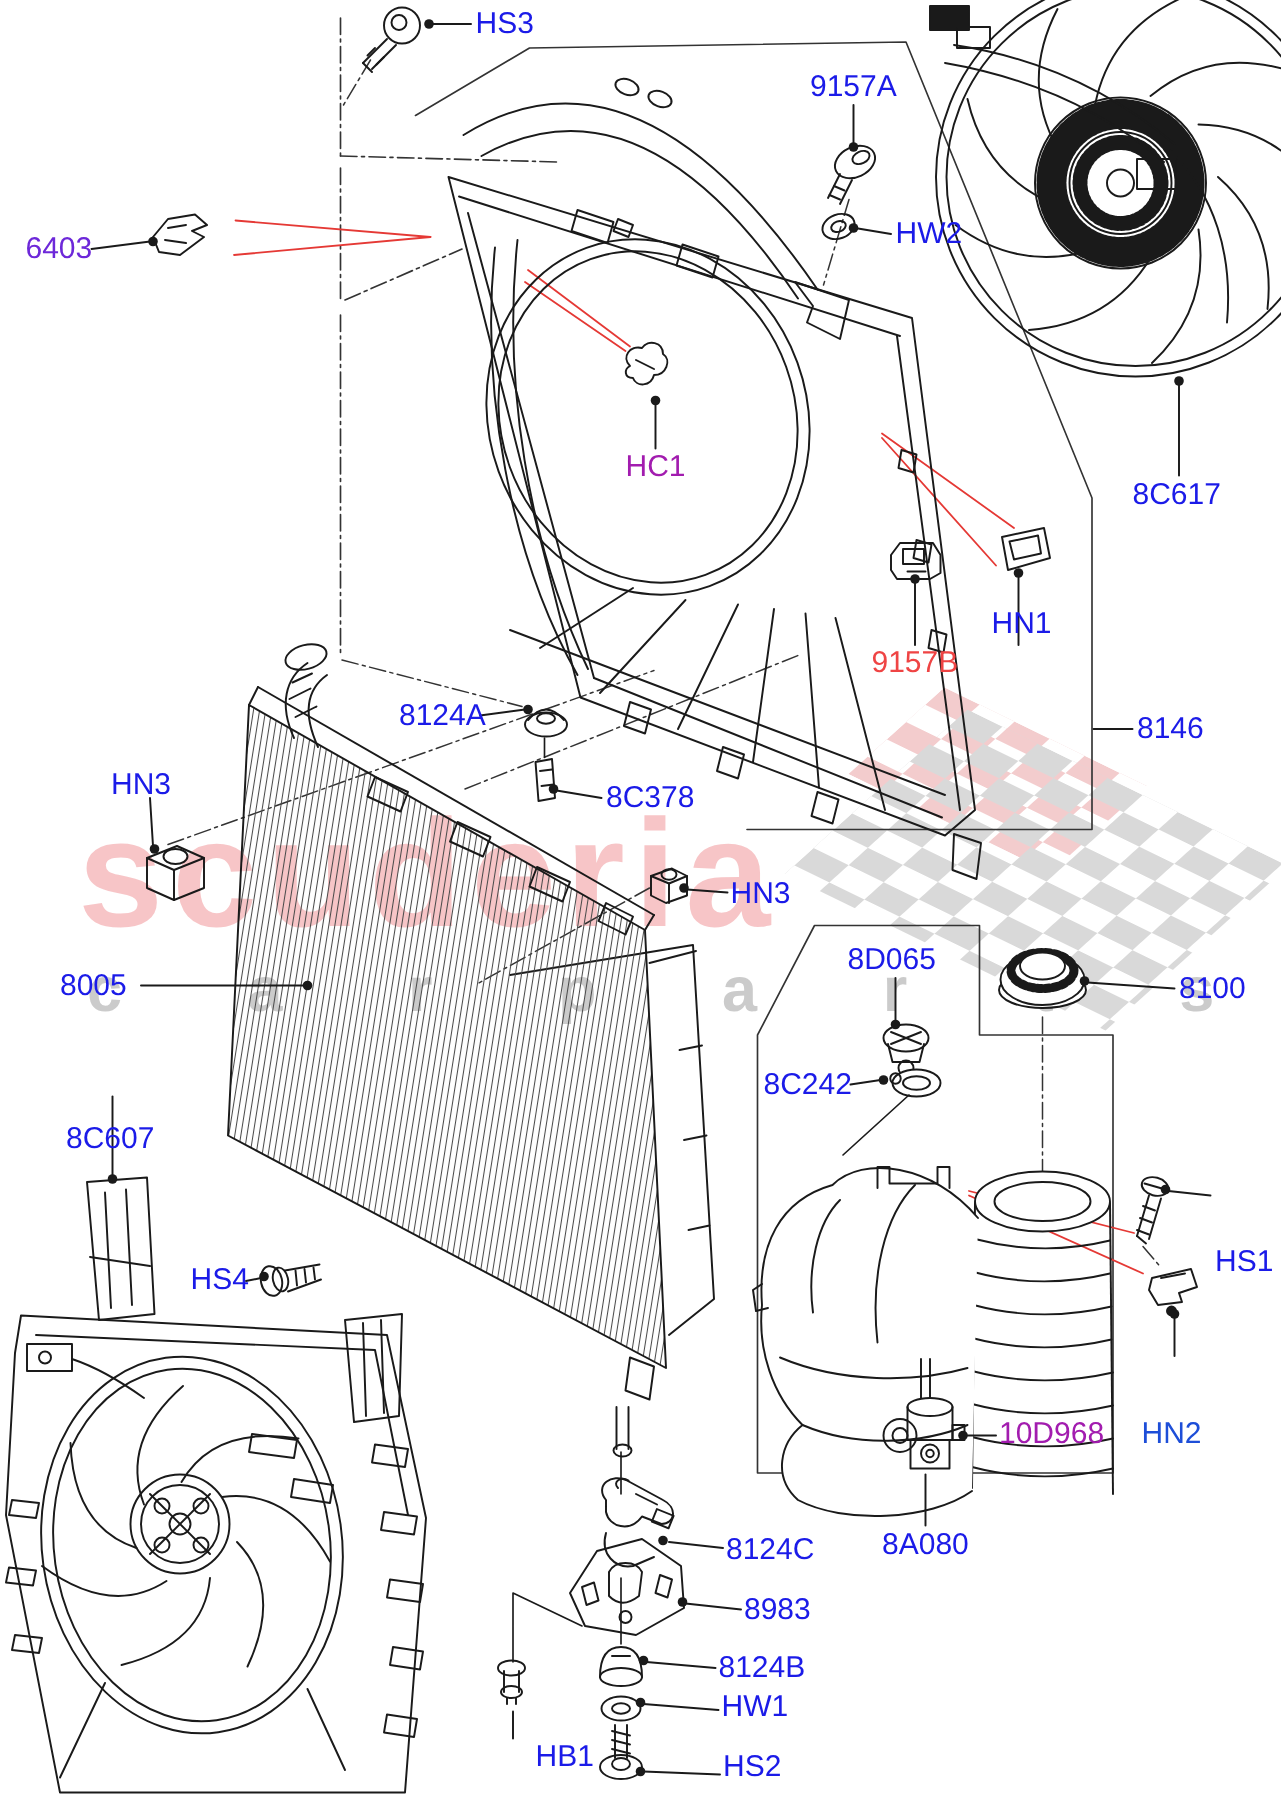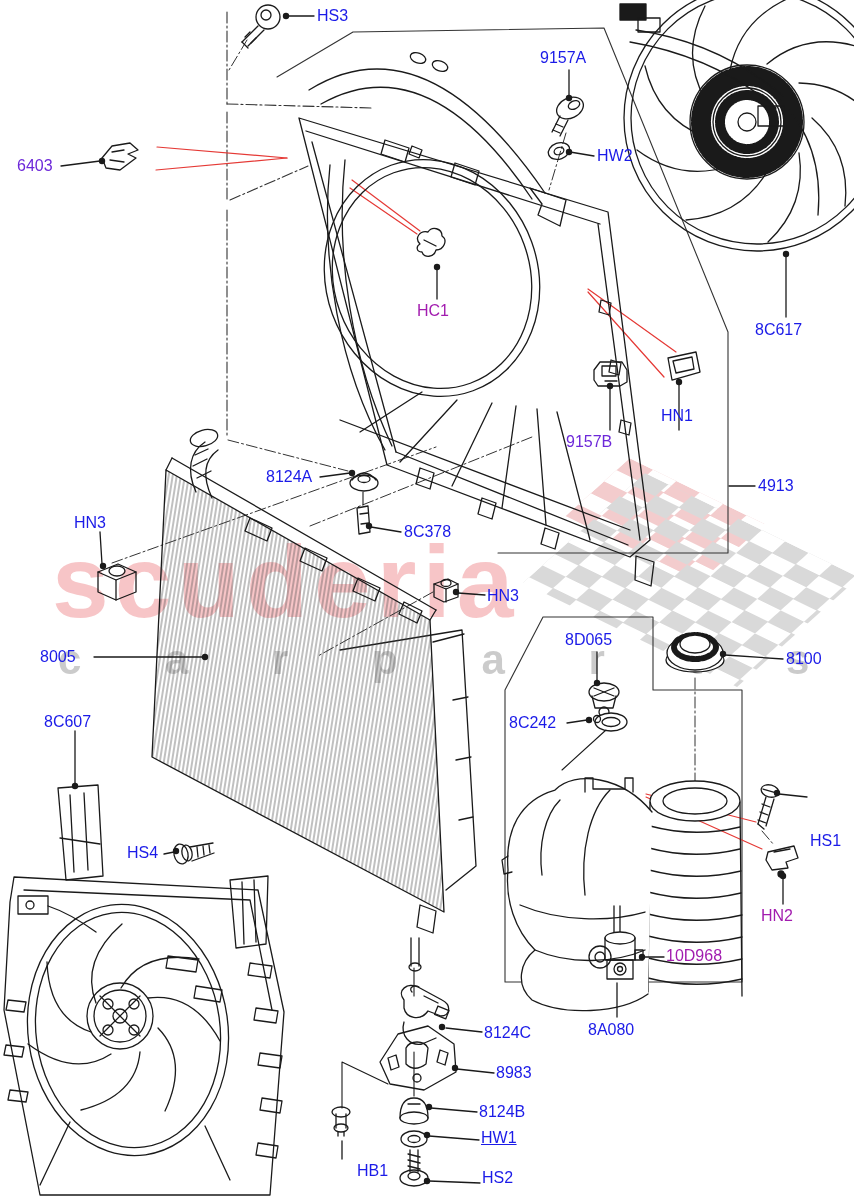--- a/index.html
+++ b/index.html
@@ -11,21 +11,21 @@
   .wm-tagline{position:absolute;left:58px;top:636px;font-size:42px;font-weight:bold;
             letter-spacing:36px;color:rgba(140,140,140,0.45);white-space:nowrap;z-index:1;}
   .flag{position:absolute;z-index:1;
         background-image:repeating-conic-gradient(rgba(0,0,0,0) 0% 25%, var(--fc) 25% 50%);
         background-size:52px 32px;transform:rotate(26deg) skewX(-22deg);}
   .flag-gray{--fc:#d9d9d9;left:572px;top:504px;width:238px;height:152px;}
   .flag-pink{--fc:#f3cccd;left:590px;top:480px;width:150px;height:80px;}
   
   #art{position:absolute;left:0;top:0;z-index:2;}
   
-  .plabel{position:absolute;z-index:3;font-size:16px;line-height:20px;
+  .plabel{position:absolute;z-index:3;font-size:20px;line-height:20px;
           color:#1b1be8;white-space:nowrap;}
 </style>
 </head>
 <body>
 
 <div id="stage">
 
   <div class="wm-brand">scuderia</div>
   <div class="wm-tagline">c a r p a r t s</div>
   <div class="flag flag-pink"></div>
@@ -477,37 +477,37 @@
     </g>
   </svg>
 
   <div id="labels">
       <span class="plabel" style="left: 317px; top: 6px; color: rgb(27, 27, 232);">HS3</span>
       <span class="plabel" style="left: 540px; top: 48px; color: rgb(27, 27, 232);">9157A</span>
       <span class="plabel" style="left: 597px; top: 146px; color: rgb(27, 27, 232);">HW2</span>
       <span class="plabel" style="left: 17px; top: 156px; color: #6d28d9;">6403</span>
       <span class="plabel" style="left: 417px; top: 301px; color: #a21caf;">HC1</span>
       <span class="plabel" style="left: 755px; top: 320px; color: rgb(27, 27, 232);">8C617</span>
-      <span class="plabel" style="left: 566px; top: 432px; color: #6d28d9;">9157B</span>
+      <span class="plabel" style="left: 581px; top: 432px; color: #ef4444;">9157B</span>
       <span class="plabel" style="left: 661px; top: 406px; color: rgb(27, 27, 232);">HN1</span>
-      <span class="plabel" style="left: 758px; top: 476px; color: rgb(27, 27, 232);">4913</span>
+      <span class="plabel" style="left: 758px; top: 476px; color: rgb(27, 27, 232);">8146</span>
       <span class="plabel" style="left: 266px; top: 467px; color: rgb(27, 27, 232);">8124A</span>
       <span class="plabel" style="left: 404px; top: 522px; color: rgb(27, 27, 232);">8C378</span>
       <span class="plabel" style="left: 74px; top: 513px; color: rgb(27, 27, 232);">HN3</span>
       <span class="plabel" style="left: 40px; top: 647px; color: rgb(27, 27, 232);">8005</span>
       <span class="plabel" style="left: 487px; top: 586px; color: rgb(27, 27, 232);">HN3</span>
       <span class="plabel" style="left: 565px; top: 630px; color: rgb(27, 27, 232);">8D065</span>
       <span class="plabel" style="left: 786px; top: 649px; color: rgb(27, 27, 232);">8100</span>
       <span class="plabel" style="left: 509px; top: 713px; color: rgb(27, 27, 232); text-align: right;">8C242</span>
-      <span class="plabel" style="left: 44px; top: 712px; color: rgb(27, 27, 232);">8C607</span>
+      <span class="plabel" style="left: 44px; top: 749px; color: rgb(27, 27, 232);">8C607</span>
       <span class="plabel" style="left: 810px; top: 787px; color: rgb(27, 27, 232); margin-top: 44px;">HS1</span>
       <span class="plabel" style="left: 127px; top: 843px; color: rgb(27, 27, 232);">HS4</span>
-      <span class="plabel" style="left: 761px; top: 906px; color: #a21caf;">HN2</span>
+      <span class="plabel" style="left: 761px; top: 946px; color: #1d4ed8;">HN2</span>
       <span class="plabel" style="left: 666px; top: 946px; color: #a21caf;">10D968</span>
       <span class="plabel" style="left: 588px; top: 1020px; color: rgb(27, 27, 232);">8A080</span>
       <span class="plabel" style="left: 484px; top: 1023px; color: rgb(27, 27, 232);">8124C</span>
       <span class="plabel" style="left: 496px; top: 1063px; color: rgb(27, 27, 232);">8983</span>
       <span class="plabel" style="left: 479px; top: 1102px; color: rgb(27, 27, 232);">8124B</span>
-      <span class="plabel" style="left: 481px; top: 1128px; color: rgb(27, 27, 232); text-decoration: underline;">HW1</span>
+      <span class="plabel" style="left: 481px; top: 1128px; color: rgb(27, 27, 232);">HW1</span>
       <span class="plabel" style="left: 321px; top: 1161px; color: rgb(27, 27, 232); margin-left: 36px;">HB1</span>
       <span class="plabel" style="left: 482px; top: 1168px; color: rgb(27, 27, 232);">HS2</span>
     </div>
 </div>
 
 </body></html>

